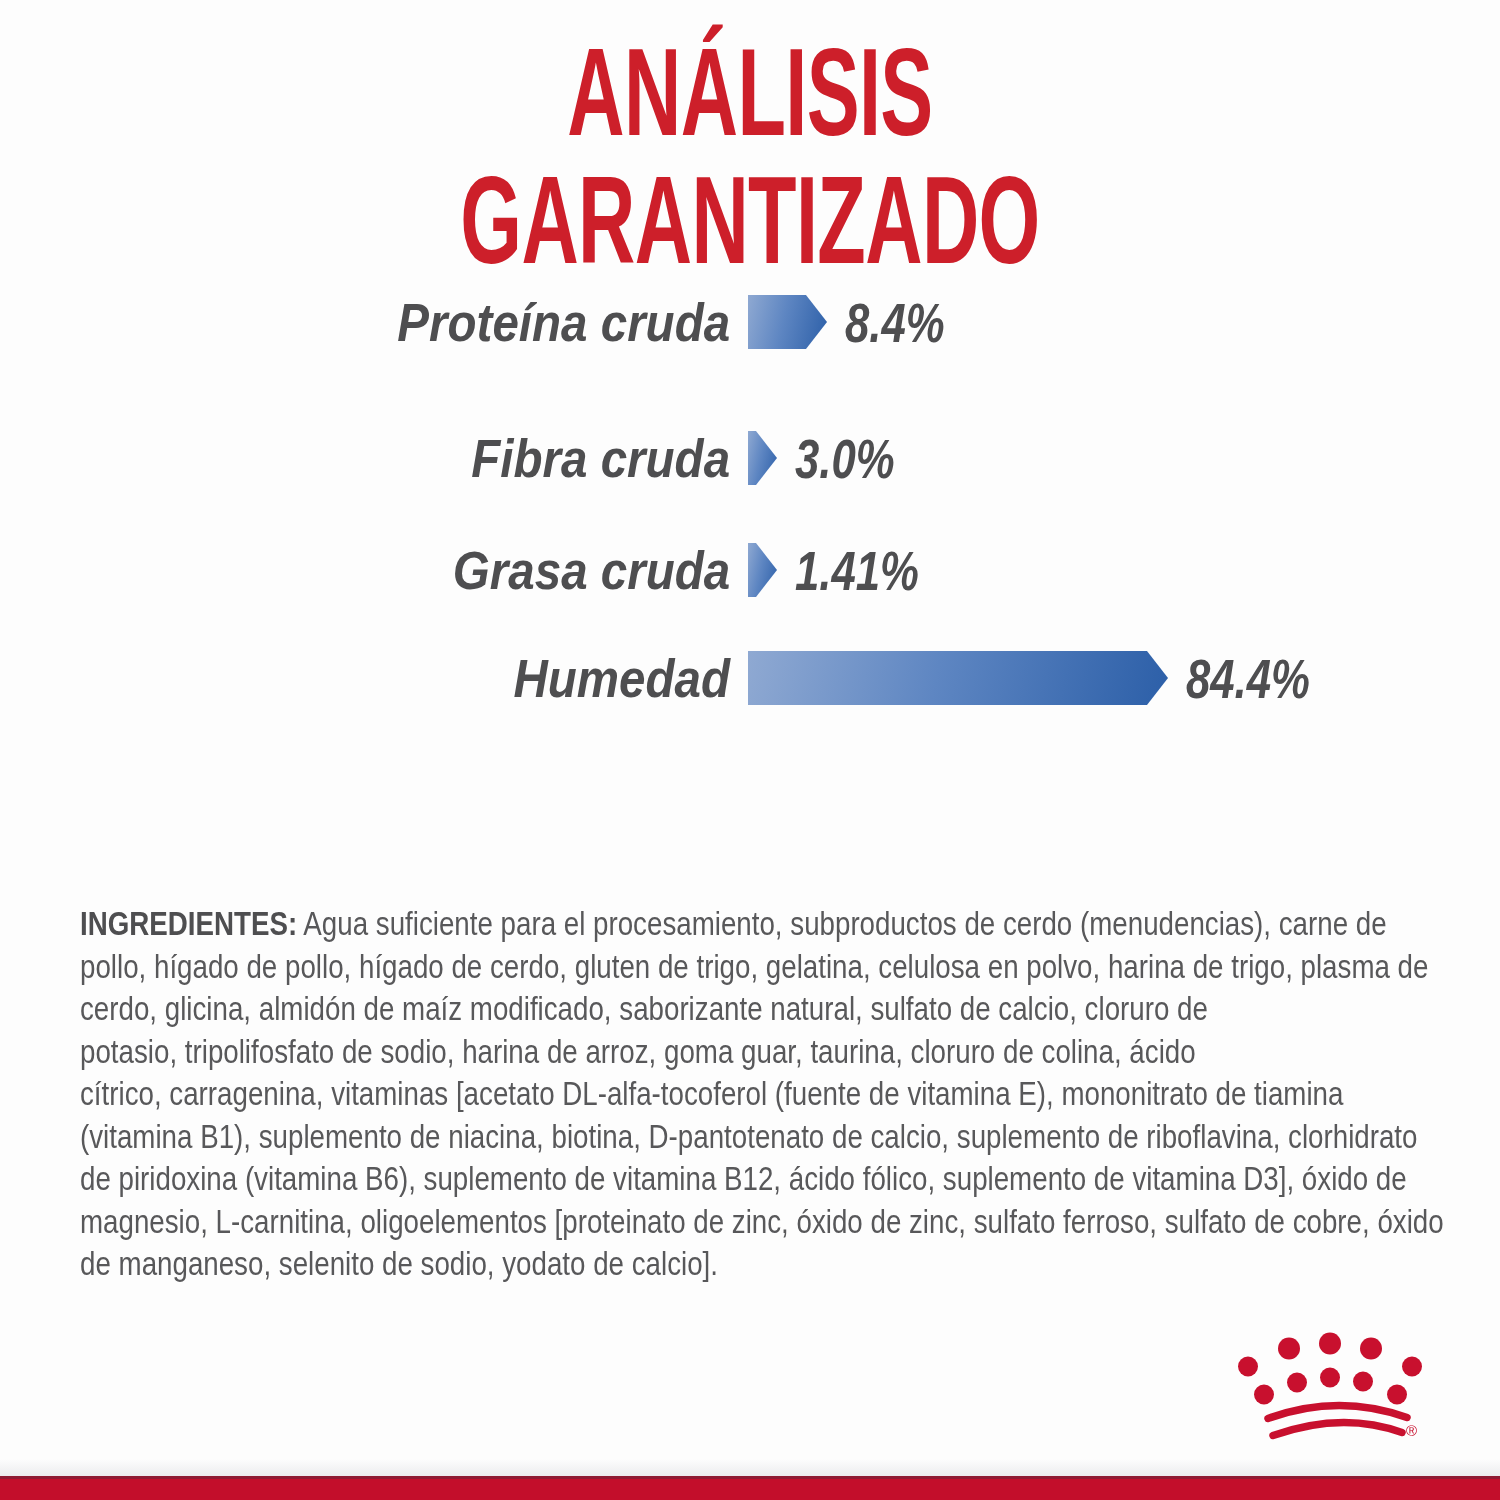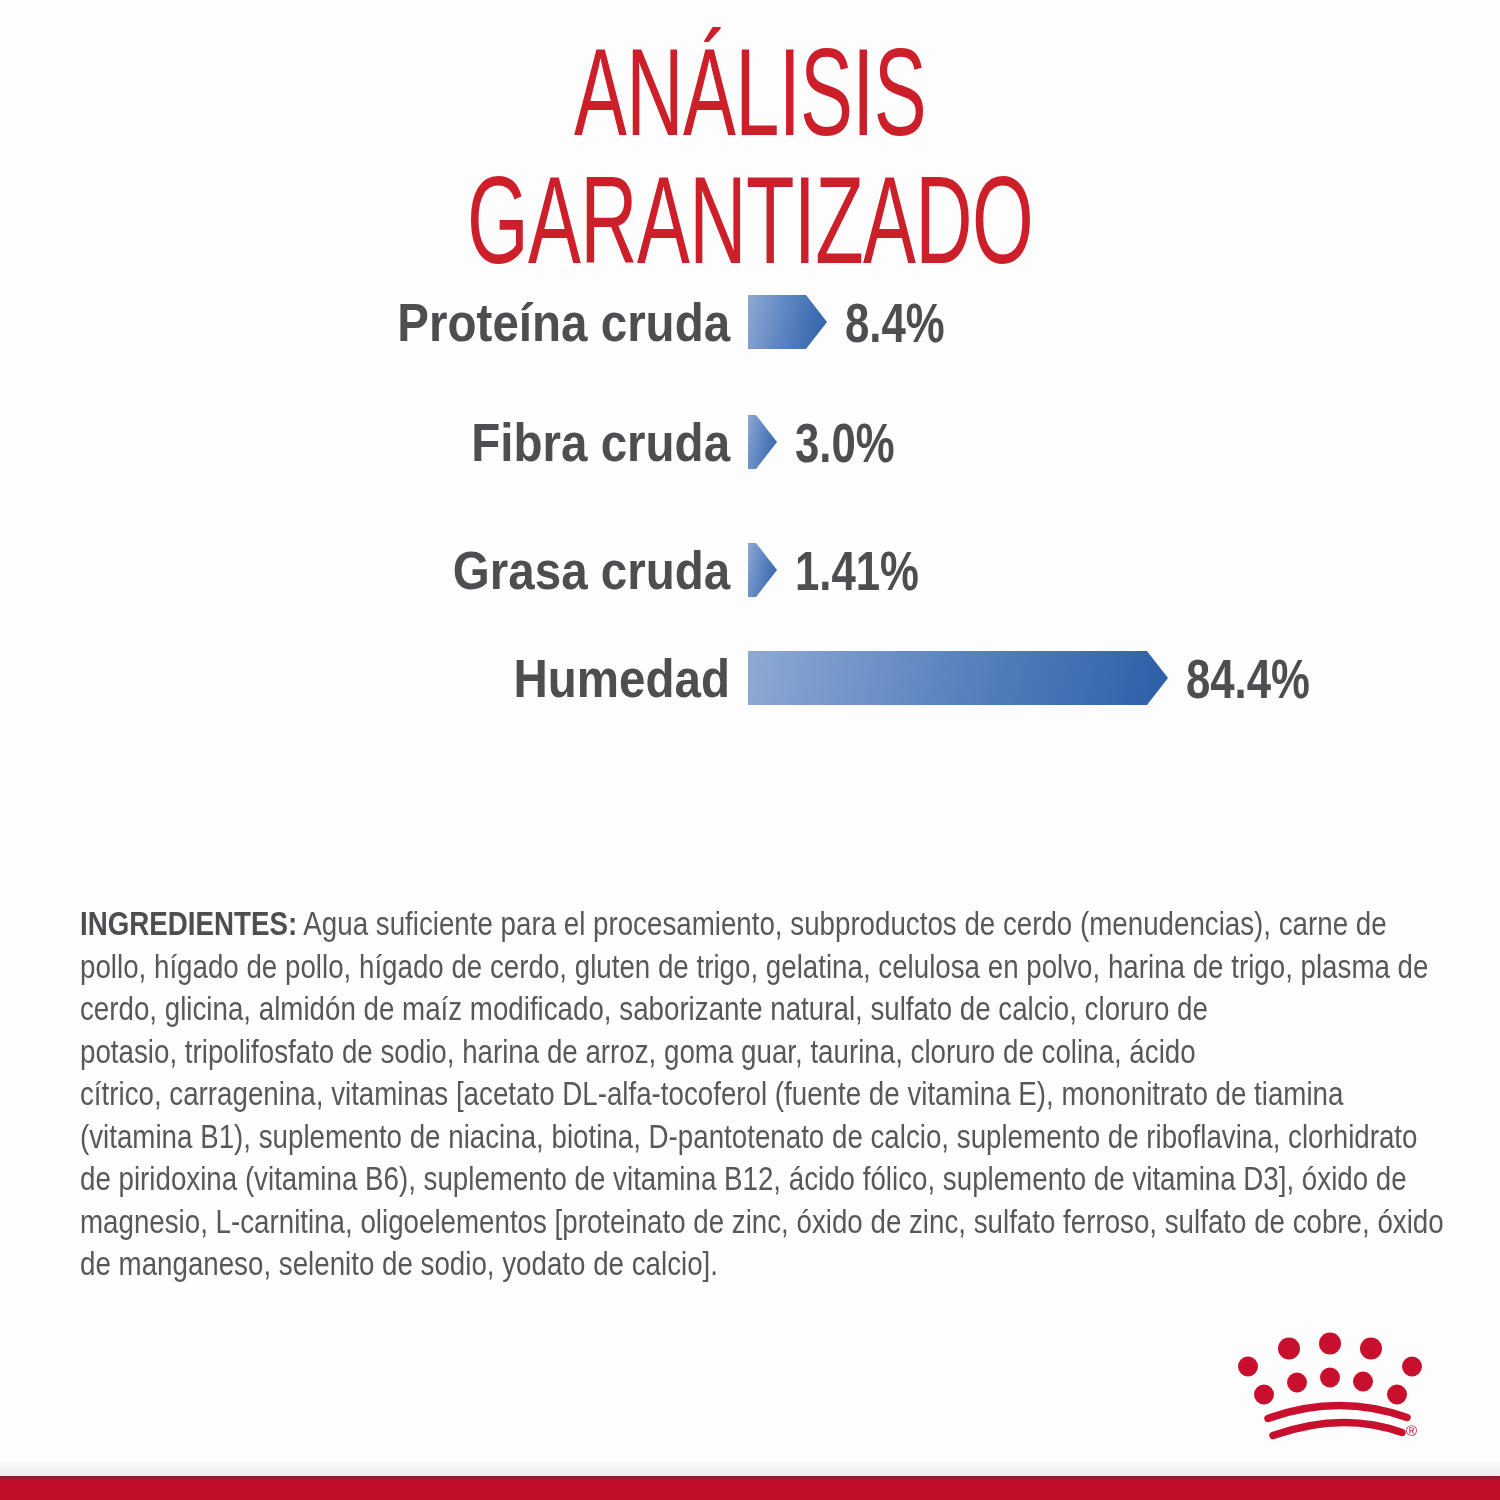--- a/index.html
+++ b/index.html
@@ -6,27 +6,27 @@
   body{
     width:1500px;height:1500px;position:relative;overflow:hidden;
     background:#fdfdfd;
     font-family:"Liberation Sans","DejaVu Sans",sans-serif;
   }
   .page{position:absolute;inset:0;}
 
   
   .title{
     position:absolute;top:28px;left:0;width:1500px;
-    text-align:center;font-weight:400;color:#cd1f2a;
+    text-align:center;font-weight:700;color:#cd1f2a;
     font-size:124px;line-height:128px;letter-spacing:-1px;
   }
   .title-line{transform:scaleX(0.64);transform-origin:center center;white-space:nowrap;}
 
   
-  .row{position:absolute;left:0;width:1500px;height:54px;}
+  .row{position:absolute;left:0;width:1500px;height:54px;font-style:italic;}
   .row-label{
     position:absolute;right:770px;top:50%;
     transform:translateY(-50%) scaleX(0.88);transform-origin:right center;
     font-weight:700;font-size:54px;color:#4e4e50;white-space:nowrap;
   }
   .bar{
     position:absolute;left:748px;top:0;height:54px;
     clip-path:polygon(0 0, calc(100% - 21px) 0, 100% 50%, calc(100% - 21px) 100%, 0 100%);
   }
   .row-pct{
@@ -66,21 +66,21 @@
     <div class="title-line">ANÁLISIS</div>
     <div class="title-line">GARANTIZADO</div>
   </div>
 
   <div id="analysis-chart">
       <div class="row" style="top: 295px;">
         <div class="row-label">Proteína cruda</div>
         <div class="bar" style="width: 79px; background: linear-gradient(103deg, rgb(143, 169, 210) 0%, rgb(94, 134, 194) 45%, rgb(44, 95, 168) 100%);"></div>
         <div class="row-pct" style="left: 845px;">8.4%</div>
       </div>
-      <div class="row" style="top: 415px;">
+      <div class="row" style="top: 431px;">
         <div class="row-label">Fibra cruda</div>
         <div class="bar" style="width: 29px; background: linear-gradient(103deg, rgb(143, 169, 210) 0%, rgb(94, 134, 194) 45%, rgb(44, 95, 168) 100%);"></div>
         <div class="row-pct" style="left: 795px;">3.0%</div>
       </div>
       <div class="row" style="top: 531px; margin-top: 12px;">
         <div class="row-label">Grasa cruda</div>
         <div class="bar" style="width: 29px; background: linear-gradient(103deg, rgb(143, 169, 210) 0%, rgb(94, 134, 194) 45%, rgb(44, 95, 168) 100%);"></div>
         <div class="row-pct" style="left: 795px;">1.41%</div>
       </div>
       <div class="row" style="top: 651px; text-align: center;">

